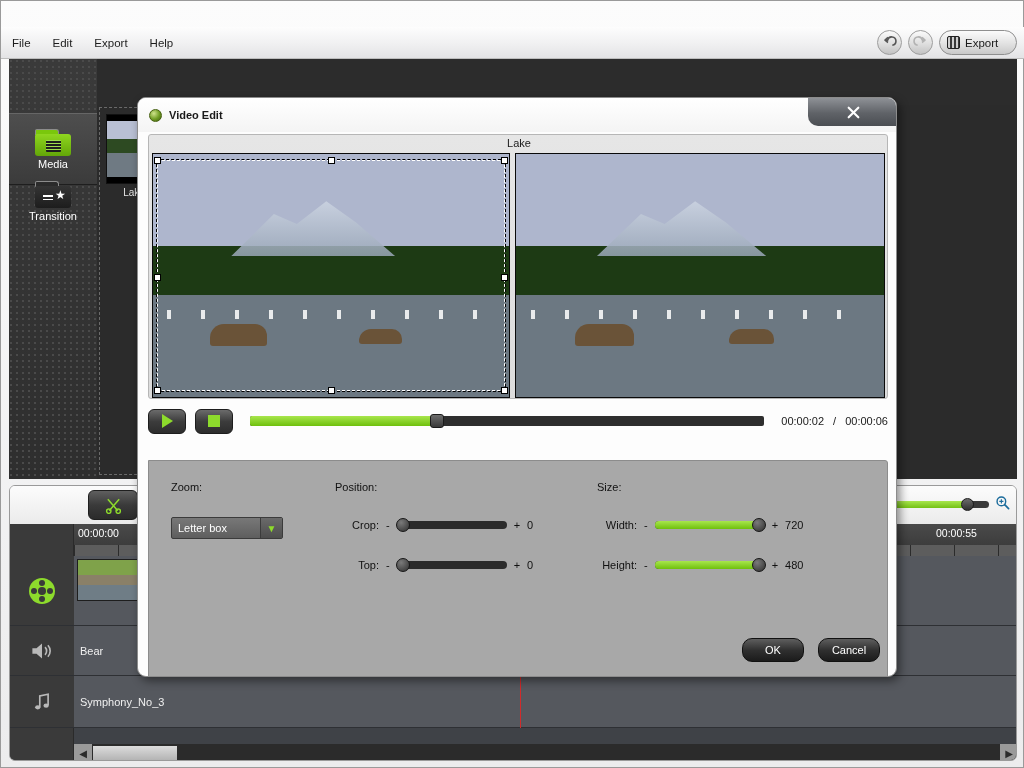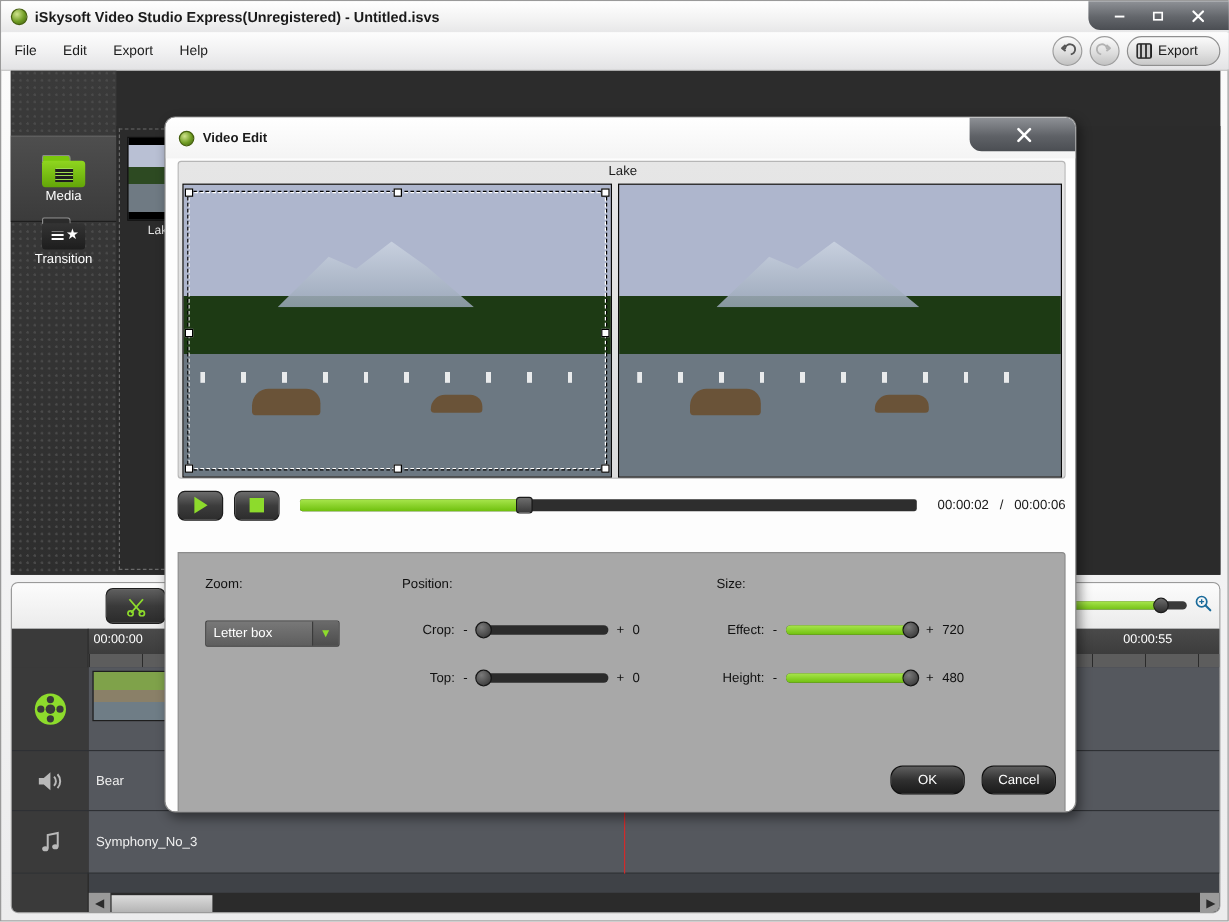--- a/index.html
+++ b/index.html
@@ -440,41 +440,20 @@
     border: 1px solid #111;
     display: flex; align-items: center; justify-content: center;
     color: #fff; font-size: 11px;
   }
 </style>
 </head>
 <body>
 
 <div id="app">
 
-  <div class="titlebar">
-    <div class="title-ico"></div>
-    <div class="title-text">iSkysoft Video Studio Express(Unregistered) - Untitled.isvs</div>
-    <div class="wincontrols">
-      <div class="wc">
-        <svg width="12" height="12" viewBox="0 0 12 12">
-            <rect x="2" y="6" width="8" height="1.6" fill="#fff"></rect>
-          </svg>
-      </div>
-      <div class="wc">
-        <svg width="12" height="12" viewBox="0 0 12 12">
-            <rect x="2.5" y="3.5" width="7" height="6" fill="none" stroke="#fff" stroke-width="1.4"></rect>
-          </svg>
-      </div>
-      <div class="wc">
-        <svg width="13" height="13" viewBox="0 0 13 13">
-            <path d="M2.5 2.5 L10.5 10.5 M10.5 2.5 L2.5 10.5" stroke="#fff" stroke-width="1.8" stroke-linecap="round"></path>
-          </svg>
-      </div>
-    </div>
-  </div>
 
   <div class="menubar">
     <div class="menu-item">File</div>
     <div class="menu-item">Edit</div>
     <div class="menu-item">Export</div>
     <div class="menu-item">Help</div>
     <div class="menu-right">
       <div class="round-btn">
         <svg width="15" height="15" viewBox="0 0 16 16">
             <path d="M11 11 A4.5 4.5 0 1 0 6 5.5 L4 5.5" fill="none" stroke="#555" stroke-width="1.7"></path>
@@ -695,21 +674,21 @@
         <span>-</span>
         <span class="sld">
           <span class="fill" style="width:0"></span>
             <span class="knob" style="left:-1px"></span>
         </span>
         <span>+</span>
         <span class="sval">0</span>
       </div>
 
       <div class="srow" style="left:440px; top:58px">
-        <span class="name wide">Effect:</span>
+        <span class="name wide">Width:</span>
         <span>-</span>
         <span class="sld">
           <span class="fill" style="width:100%"></span>
             <span class="knob" style="left:97px"></span>
         </span>
         <span>+</span>
         <span class="sval">720</span>
       </div>
 
       <div class="srow" style="left:440px; top:98px">

